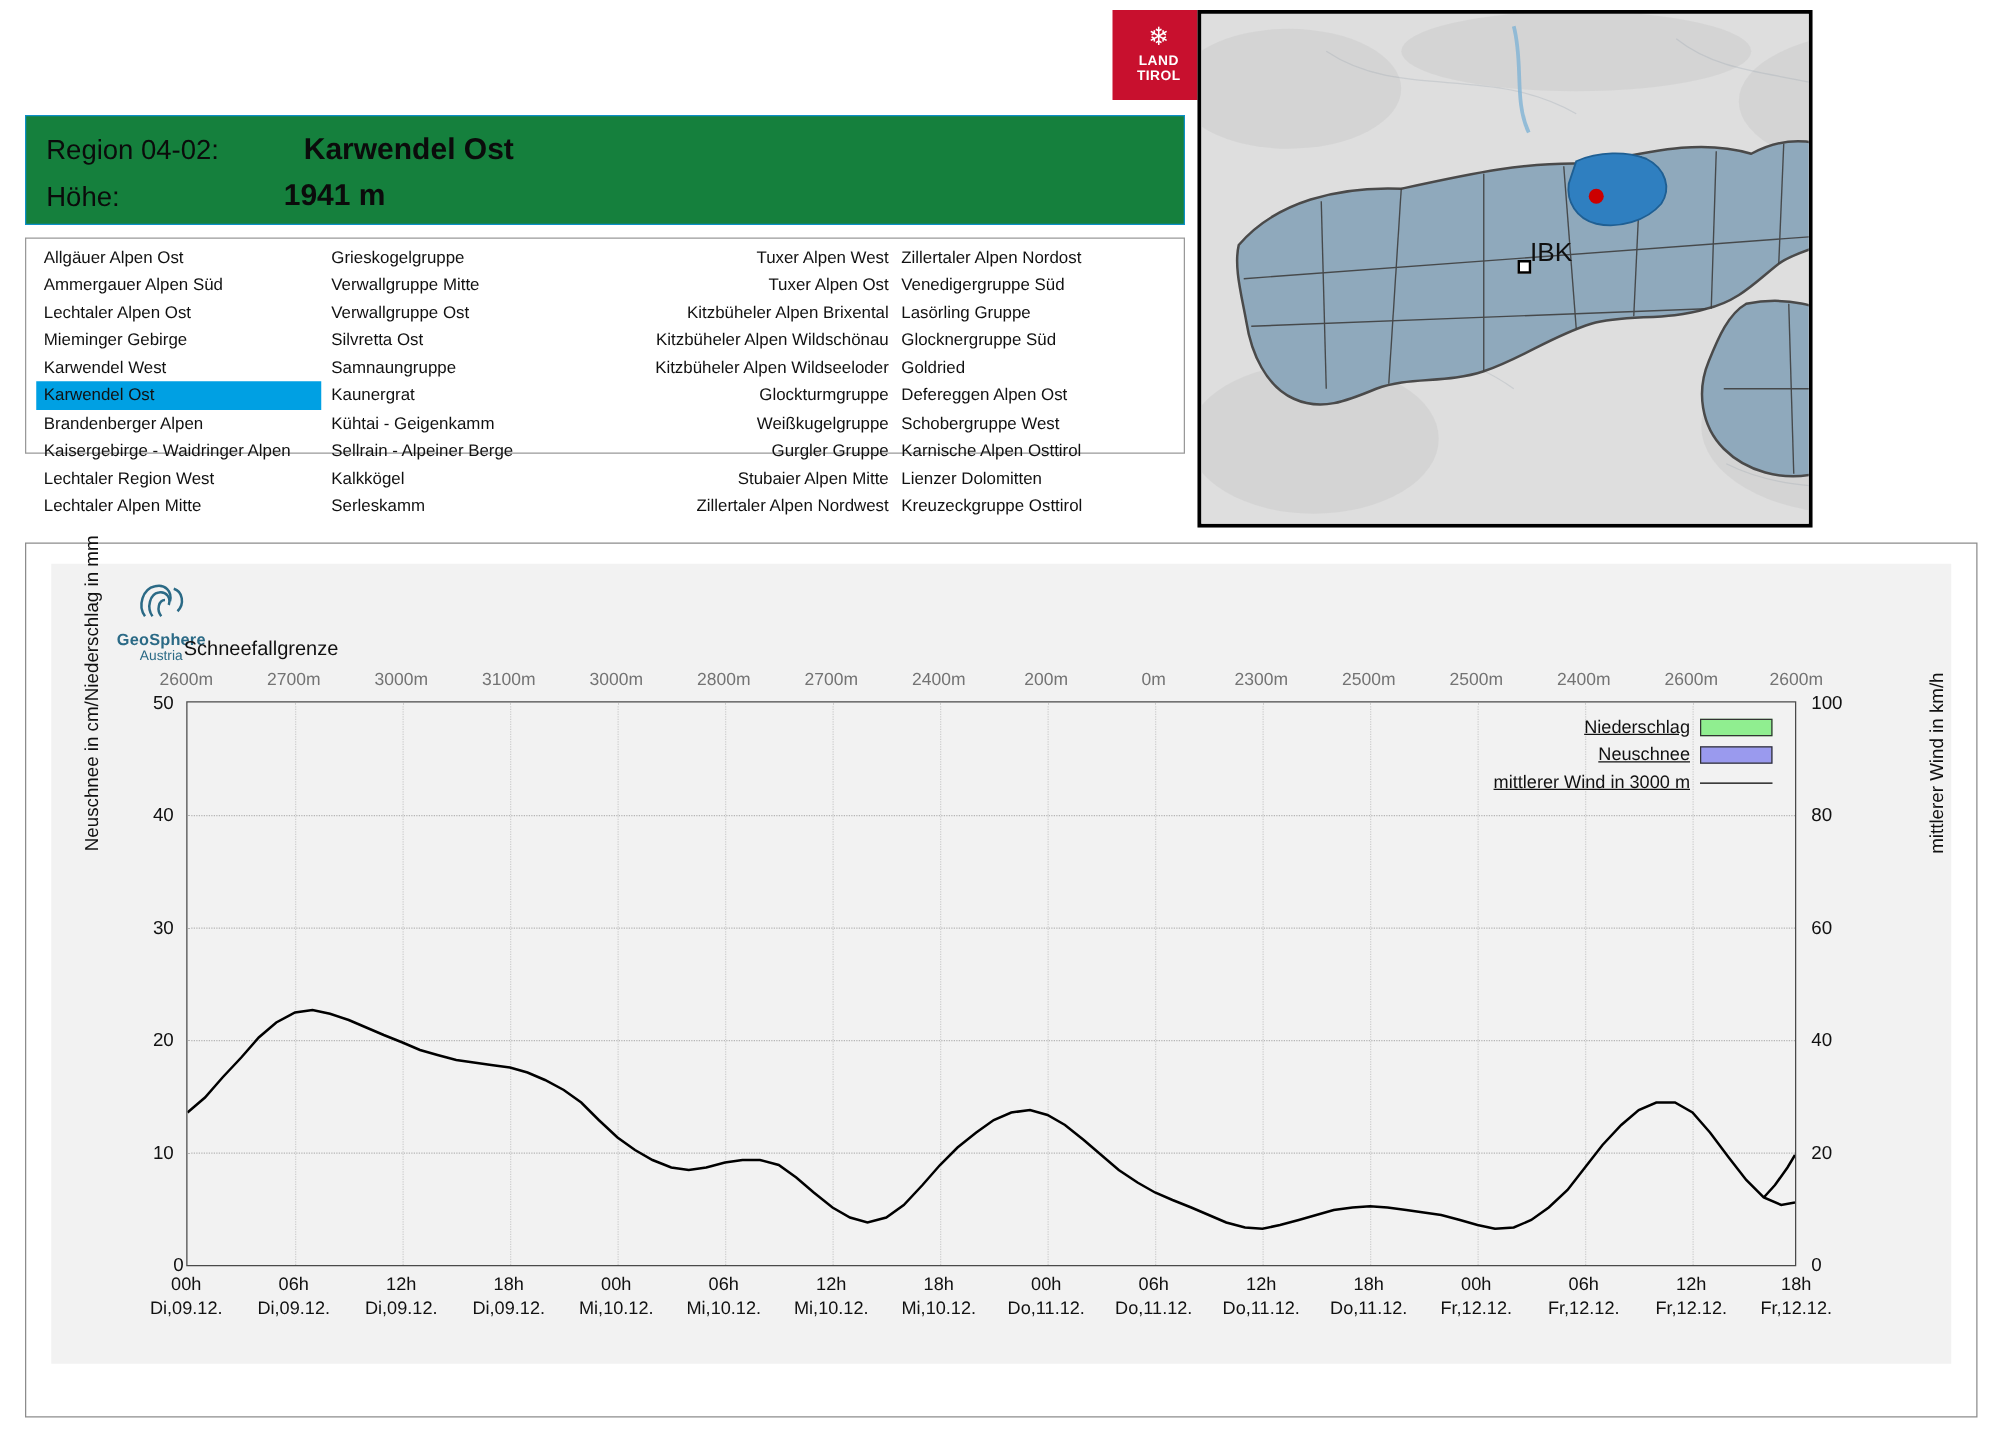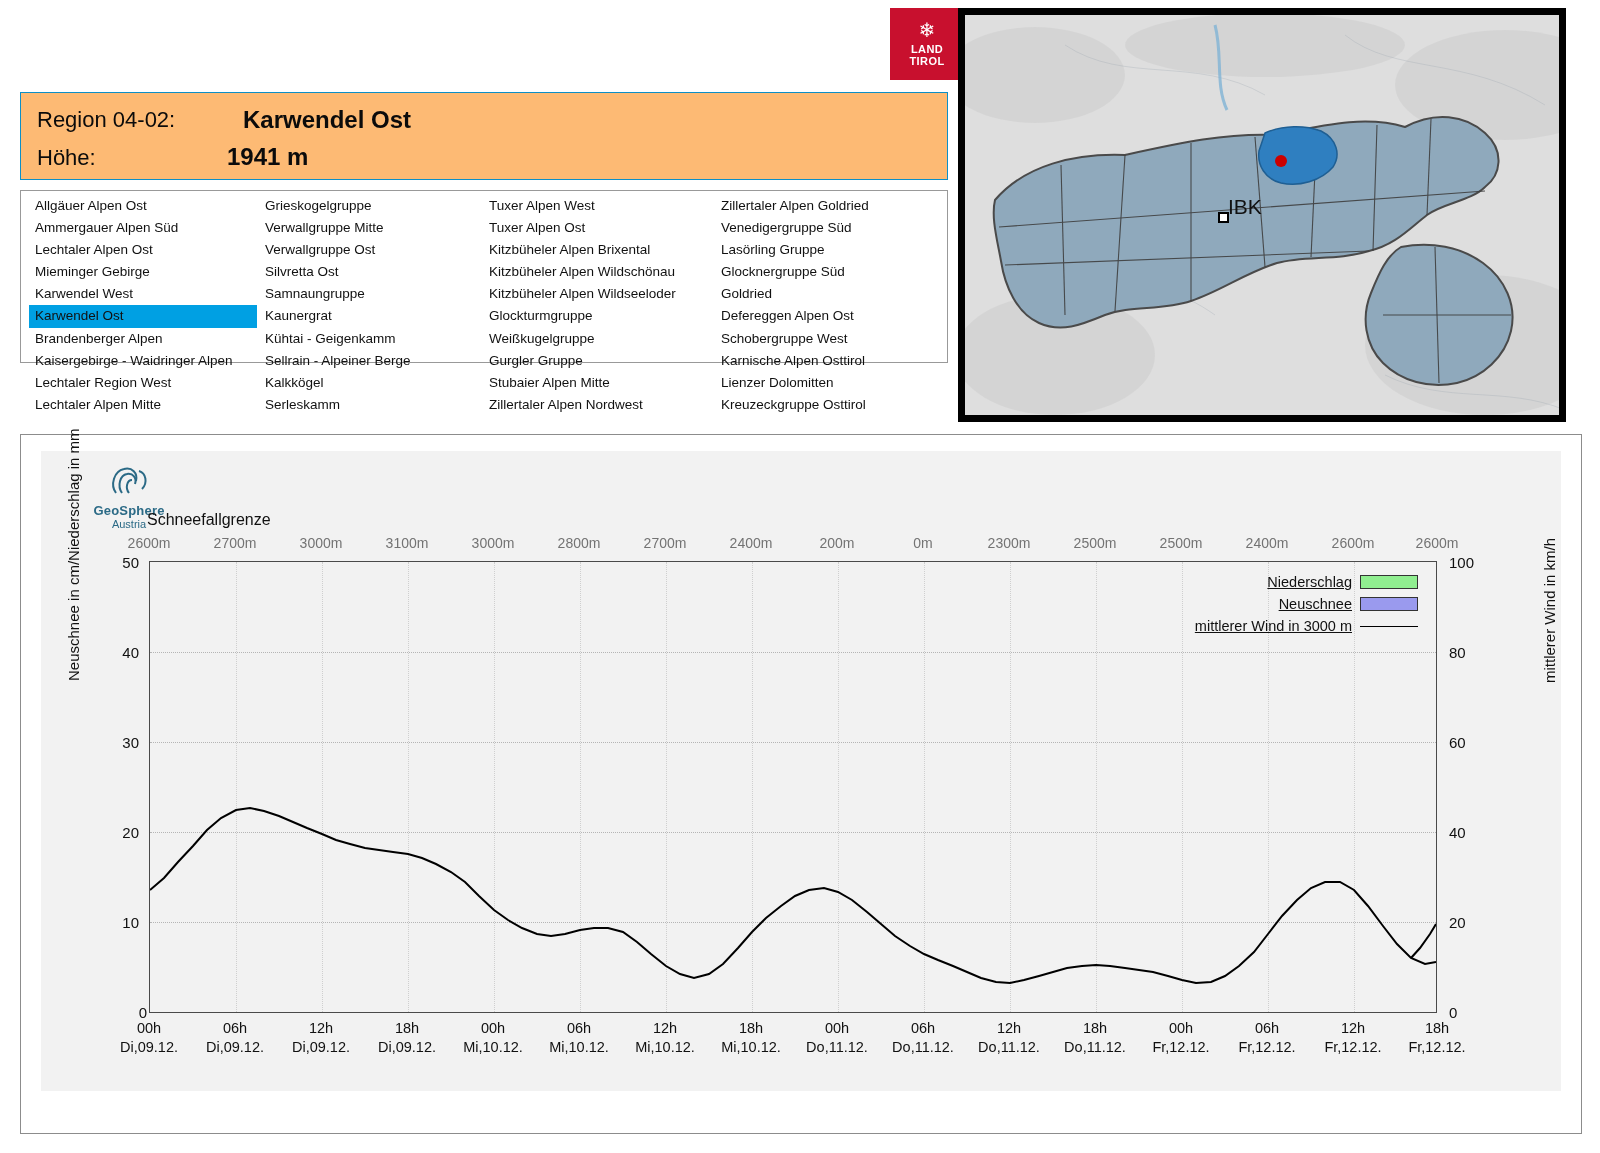--- a/index.html
+++ b/index.html
@@ -58,21 +58,21 @@
     letter-spacing: 0.4px;
   }
 
   
   .banner {
     position: absolute;
     left: 20px;
     top: 92px;
     width: 928px;
     height: 88px;
-    background: #fdba74;
+    background: #15803d;
     border: 1px solid #0d8fc6;
     box-sizing: border-box;
   }
   .banner-row {
     position: absolute;
     font-size: 22px;
     color: #0b0b0b;
   }
   .banner-label-1 { left: 16px; top: 14px; }
   .banner-value-1 { left: 222px; top: 13px; font-weight: bold; font-size: 24px;}
@@ -90,42 +90,42 @@
     box-sizing: border-box;
     background: #fff;
   }
   .region-col {
     position: absolute;
     top: 4px;
     width: 228px;
   }
   .rc0 { left: 8px; }
   .rc1 { left: 238px; }
-  .rc2 { left: 462px; }
+  .rc2 { left: 462px; text-align: right; }
   .rc3 { left: 694px; }
   .region-item {
     font-size: 13.5px;
     line-height: 22.1px;
     height: 22.1px;
     padding-left: 6px;
     white-space: nowrap;
     color: #111;
   }
   .region-item.selected {
     background: #00a0e3;
   }
 
   
   .map {
     position: absolute;
     left: 958px;
     top: 8px;
-    width: 608px;
+    width: 492px;
     height: 414px;
-    border: 7px solid #000000;
+    border: 3px solid #000000;
     box-sizing: border-box;
     background: #dcdcdc;
     overflow: hidden;
   }
   .map svg { display: block; }
   .ibk-label {
     position: absolute;
     left: 263px;
     top: 180px;
     font-size: 21px;
@@ -361,21 +361,21 @@
       <div class="region-item">Kitzbüheler Alpen Brixental</div>
       <div class="region-item">Kitzbüheler Alpen Wildschönau</div>
       <div class="region-item">Kitzbüheler Alpen Wildseeloder</div>
       <div class="region-item">Glockturmgruppe</div>
       <div class="region-item">Weißkugelgruppe</div>
       <div class="region-item">Gurgler Gruppe</div>
       <div class="region-item">Stubaier Alpen Mitte</div>
       <div class="region-item">Zillertaler Alpen Nordwest</div>
     </div>
     <div class="region-col rc3">
-      <div class="region-item">Zillertaler Alpen Goldried</div>
+      <div class="region-item">Zillertaler Alpen Nordost</div>
       <div class="region-item">Venedigergruppe Süd</div>
       <div class="region-item">Lasörling Gruppe</div>
       <div class="region-item">Glocknergruppe Süd</div>
       <div class="region-item">Goldried</div>
       <div class="region-item">Defereggen Alpen Ost</div>
       <div class="region-item">Schobergruppe West</div>
       <div class="region-item">Karnische Alpen Osttirol</div>
       <div class="region-item">Lienzer Dolomitten</div>
       <div class="region-item">Kreuzeckgruppe Osttirol</div>
     </div>

